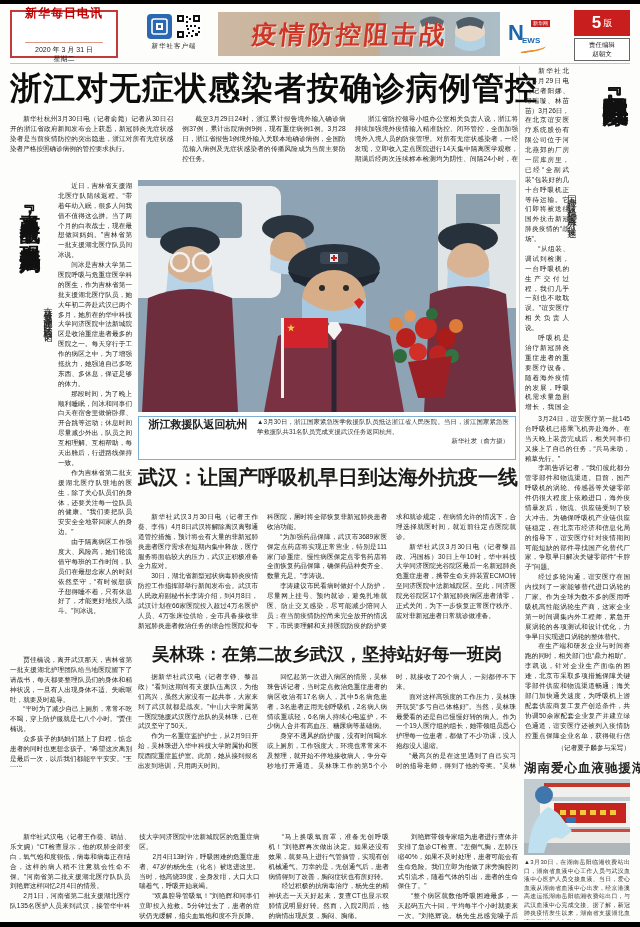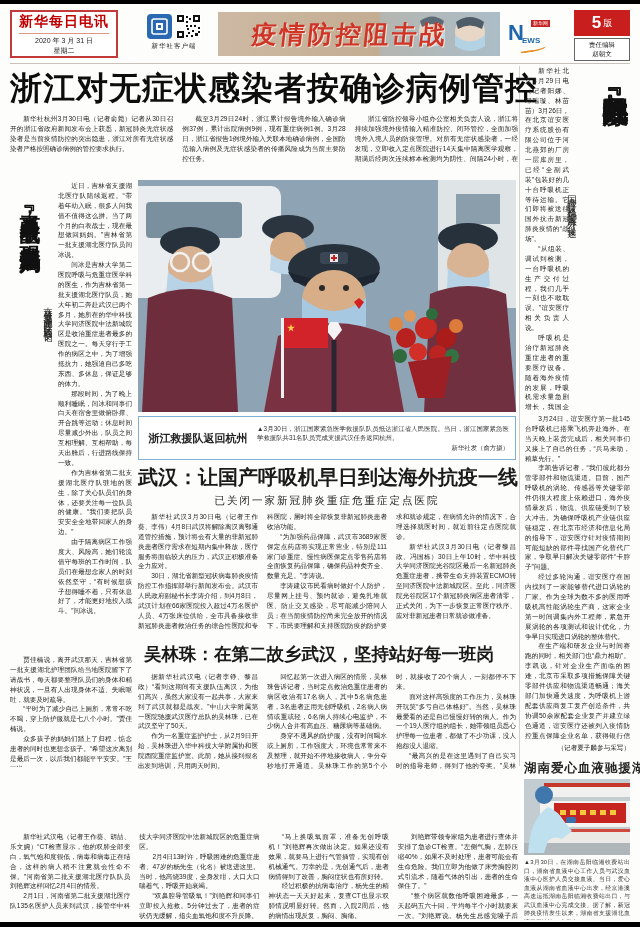--- a/index.html
+++ b/index.html
@@ -5,22 +5,22 @@
   html,body{margin:0;padding:0;background:#777;}
   .page{position:relative;width:640px;height:927px;background:#fdfdfb;overflow:hidden;
         font-family:"Liberation Sans","DejaVu Sans",sans-serif;color:#1a1a1a;}
   .bar{position:absolute;left:0;width:640px;background:#000;}
   .bar.top{top:0;height:4px;}
   .bar.bottom{bottom:0;height:5px;}
   .abs{position:absolute;}
   
   .masthead-box{left:10px;top:10px;width:104px;height:44px;border:2px solid #c23a3a;
     display:flex;flex-direction:column;align-items:center;justify-content:center;background:#fff;}
-  .masthead-title{color:#c00000;font-weight:bold;font-size:14px;letter-spacing:1px;
-    font-family:"Liberation Serif","DejaVu Serif",serif;border-bottom:1px solid #d98;padding-bottom:2px;margin-bottom:2px;white-space:nowrap;}
+  .masthead-title{color:#c00000;font-weight:bold;font-size:12px;letter-spacing:1px;
+    font-family:"Liberation Serif","DejaVu Serif",serif;border-bottom:1px solid #d98;padding-bottom:20px;margin-bottom:2px;white-space:nowrap;}
   .masthead-date{font-size:7px;line-height:1.4;}
   .masthead-weekday{font-size:7px;line-height:1.3;}
   .qr-block{left:142px;top:14px;width:64px;text-align:center;}
   .qr-row{display:flex;gap:4px;justify-content:center;}
   .qr{width:25px;height:25px;}
   .qr-caption{font-size:6.5px;margin-top:3px;letter-spacing:1px;}
   .banner{left:218px;top:12px;width:282px;height:44px;overflow:hidden;
     background:linear-gradient(90deg,#cdb9a3,#c3ad93 55%,#aebfc8);display:flex;align-items:center;}
   .banner-title{position:relative;z-index:2;margin-left:34px;font-size:25px;font-weight:bold;color:#d03426;
     transform:skewX(-6deg);letter-spacing:3px;text-shadow:1px 1px 0 #efe6da;white-space:nowrap;}
@@ -49,30 +49,30 @@
   
   .vhead{writing-mode:vertical-rl;text-orientation:upright;font-weight:bold;color:#111;}
   .left-headline{left:11px;top:198px;width:30px;height:430px;font-size:20.5px;line-height:1.05;letter-spacing:1px;}
   .left-subtitle{left:41px;top:300px;width:13px;height:150px;font-size:9px;font-weight:normal;color:#222;letter-spacing:2px;}
   .left-colbody{left:58px;top:181px;width:74px;height:470px;}
   .left-foot{left:10px;top:655px;width:122px;height:112px;}
   .byline{text-align:right;font-size:6.6px;margin-top:2px;}
   
   .photo-main{left:138px;top:180px;width:378px;height:232px;overflow:hidden;}
   .caption-box{left:138px;top:416px;width:376px;height:42px;border:1px solid #7fb0d4;
-    display:flex;align-items:center;background:#fff;}
+    display:flex;align-items:flex-start;background:#fff;}
   .caption-title{width:118px;text-align:center;font-size:11px;font-weight:bold;color:#222;flex:none;}
   .caption-text{flex:1;font-size:6.4px;line-height:1.5;text-align:justify;padding-right:6px;color:#333;}
   .caption-credit{display:block;text-align:right;}
   
   .headline-wuhan{left:138px;top:464px;width:378px;text-align:center;font-size:20px;font-weight:bold;white-space:nowrap;}
   .subtitle-wuhan{left:138px;top:494px;width:378px;text-align:center;font-size:10.5px;color:#222;letter-spacing:2px;}
   .wuhan-body{left:138px;top:512px;width:378px;height:126px;}
   
-  .headline-wlz{left:130px;top:642px;width:378px;text-align:center;font-size:17.5px;font-weight:bold;white-space:nowrap;}
+  .headline-wlz{left:138px;top:642px;width:378px;text-align:center;font-size:17.5px;font-weight:bold;white-space:nowrap;}
   .wlz-body{left:138px;top:672px;width:378px;height:102px;}
   
   .right-colbody{left:525px;top:66px;width:44px;height:344px;}
   .right-headline{left:588px;top:78px;width:42px;height:336px;font-size:26px;line-height:1.1;}
   .right-subtitle{left:564px;top:188px;width:14px;height:220px;font-size:9.5px;font-weight:normal;letter-spacing:3px;color:#222;}
   .right-widebody{left:525px;top:414px;width:105px;height:326px;}
   .right-byline{left:525px;top:742px;width:105px;}
   
   .hunan-headline{left:524px;top:760px;width:108px;text-align:center;font-size:12.5px;font-weight:bold;letter-spacing:1px;color:#262626;white-space:nowrap;}
   .hunan-photo{left:524px;top:779px;width:106px;height:76px;overflow:hidden;}
@@ -250,21 +250,20 @@
 
   <div class="abs caption-box">
     <div class="caption-title">浙江救援队返回杭州</div>
     <div class="caption-text">
       <span>▲3月30日，浙江国家紧急医学救援队队员抵达浙江省人民医院。当日，浙江国家紧急医学救援队共31名队员完成支援武汉任务返回杭州。</span>
       <span class="caption-credit">新华社发（俞方摄）</span>
     </div>
   </div>
 
   <div class="abs headline-wuhan">武汉：让国产呼吸机早日到达海外抗疫一线</div>
-  <div class="abs subtitle-wuhan">已关闭一家新冠肺炎重症危重症定点医院</div>
   <div class="abs body-text cols3 wuhan-body">
       <p>新华社武汉3月30日电（记者王作葵、李伟）4月8日武汉将解除离汉离鄂通道管控措施，预计将会有大量的非新冠肺炎患者医疗需求在短期内集中释放，医疗服务将面临较大的压力，武汉正积极准备全力应对。</p>
       <p>30日，湖北省新型冠状病毒肺炎疫情防控工作指挥部举行新闻发布会。武汉市人民政府副秘书长李涛介绍，到4月8日，武汉计划在66家医院投入超过4万名医护人员、4万张床位供给，全市具备接收非新冠肺炎患者救治任务的综合性医院和专科医院，届时将全部恢复非新冠肺炎患者收治功能。</p>
       <p>“为加强药品保障，武汉市3689家医保定点药店将实现正常营业，特别是111家门诊重症、慢性病医保定点零售药店将全面恢复药品保障，确保药品种类齐全、数量充足。”李涛说。</p>
       <p>李涛建议市民看病时做好个人防护，尽量网上挂号、预约就诊，避免扎堆就医、防止交叉感染，尽可能减少陪同人员；在当前疫情防控尚未完全放开的情况下，市民要理解和支持医院防疫的防护要求和就诊规定，在病情允许的情况下，合理选择就医时间，就近前往定点医院就诊。</p>
       <p>新华社武汉3月30日电（记者黎昌政、冯国栋）30日上午10时，华中科技大学同济医院光谷院区最后一名新冠肺炎危重症患者，携带生命支持装置ECMO转至同济医院中法新城院区。至此，同济医院光谷院区17个新冠肺炎病区患者清零，正式关闭，为下一步恢复正常医疗秩序、应对非新冠患者日常就诊做准备。</p>
     </div>
 
   <div class="abs headline-wlz">吴林珠：在第二故乡武汉，坚持站好每一班岗</div>
   <div class="abs body-text cols3 wlz-body">

